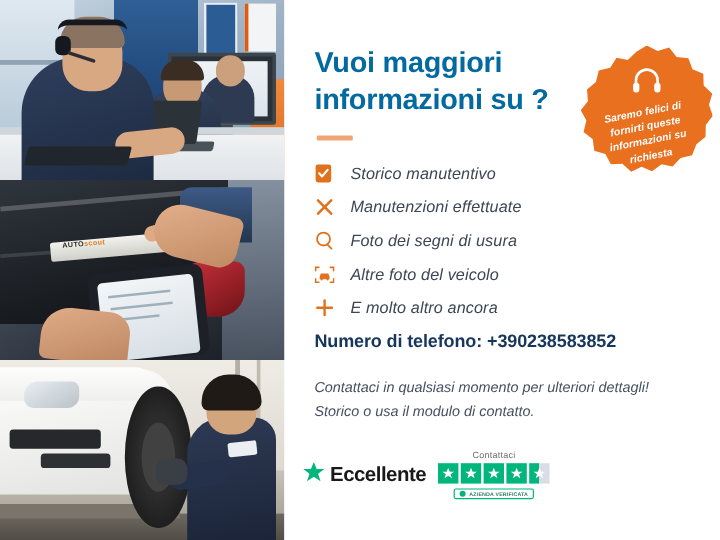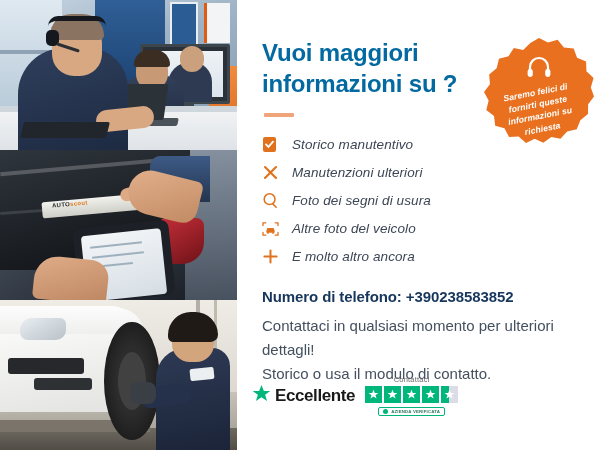--- a/index.html
+++ b/index.html
@@ -149,22 +149,22 @@
     color:#0369a1; letter-spacing:-.2px; max-width:205px;
   }
   .rule { width:30px; height:4px; background:#efa47a; margin:14px 0 14px 2px; border-radius:1px; }
 
   .feature-list { list-style:none; margin-top:2px; }
   .feature { display:flex; align-items:center; height:27px; margin-bottom:1px;font-style:italic; }
   .fico { width:22px; min-width:22px; display:flex; align-items:center; justify-content:flex-start;
           color:#e0721e; }
   .flabel { font-size:13.5px; color:#3c4654; margin-left:8px; letter-spacing:.1px; }
 
-  .phone { margin-top:18px; font-size:15px; font-weight:bold; color:#16365c; letter-spacing:-.1px; }
-  .sub { margin-top:9px; font-size:15px; color:#44505f; line-height:1.6; }
+  .phone { margin-top:6px; font-size:15px; font-weight:bold; color:#16365c; letter-spacing:-.1px; }
+  .sub { margin-top:21px; font-size:12px; color:#44505f; line-height:1.6;font-style:italic; }
 
   
   .badge {
     position:absolute; right:6px; top:38px; width:110px; height:110px;
     display:flex; flex-direction:column; align-items:center; justify-content:flex-start;
   }
   .burst {
     position:absolute; inset:0; background:#e8701f;
     clip-path: polygon(
       50% 0%,58.2% 4.1%,66.9% 1.5%,72.6% 8.6%,81.5% 9.5%,84.6% 17.9%,92.8% 21.4%,
@@ -296,21 +296,21 @@
       </li>
 
       <li class="feature">
         <span class="fico">
           <svg width="17" height="17" viewBox="0 0 17 17" stroke="#e0721e" stroke-width="2.1" stroke-linecap="round" fill="none">
             <line x1="3" y1="3" x2="14" y2="14"></line>
             <line x1="14" y1="3" x2="3" y2="14"></line>
             <circle cx="8.5" cy="8.5" r="1.6" fill="#e0721e" stroke="none"></circle>
           </svg>
         </span>
-        <span class="flabel">Manutenzioni ulteriori</span>
+        <span class="flabel">Manutenzioni effettuate</span>
       </li>
 
       <li class="feature">
         <span class="fico">
           <svg width="17" height="17" viewBox="0 0 17 17" stroke="#e0721e" stroke-width="1.5" fill="none">
             <circle cx="7.6" cy="7.2" r="5.4"></circle>
             <line x1="10.6" y1="11.6" x2="14.2" y2="15.2" stroke-linecap="round"></line>
           </svg>
         </span>
         <span class="flabel">Foto dei segni di usura</span>

